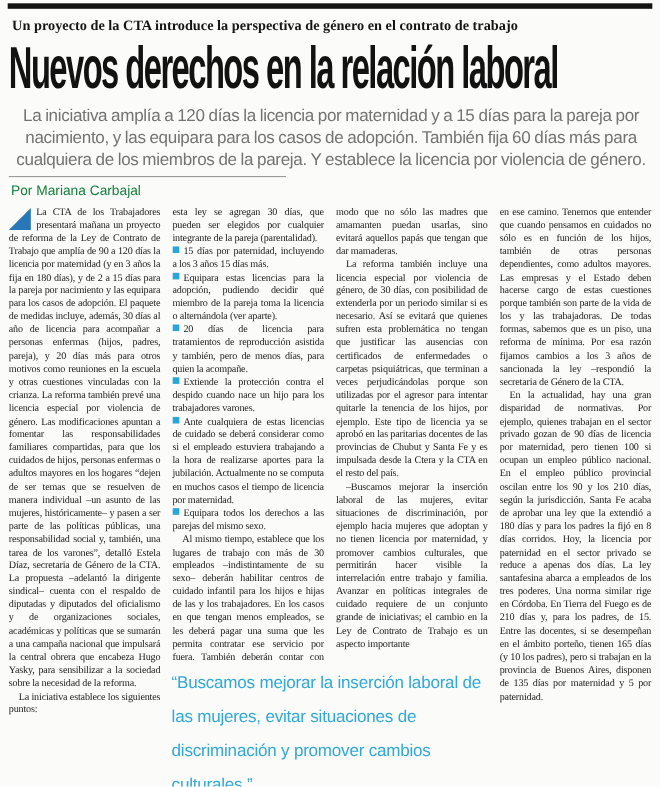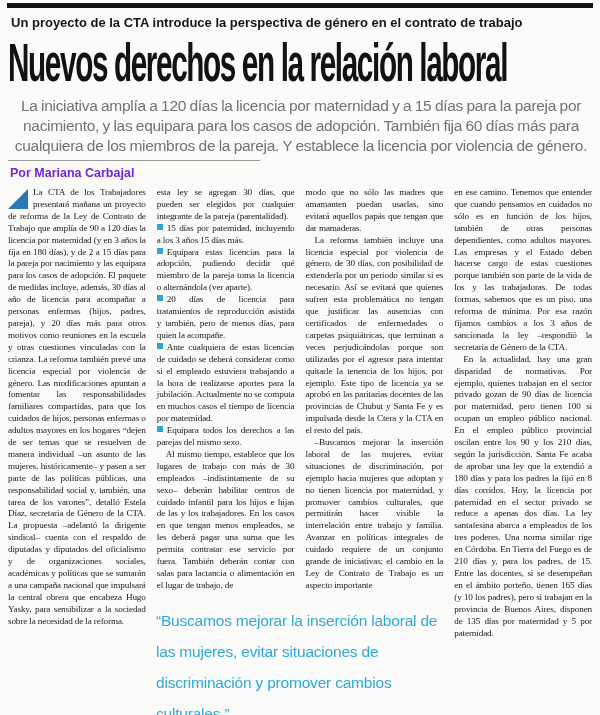--- a/index.html
+++ b/index.html
@@ -9,31 +9,31 @@
     --bar:#131313;
     --paper:#fbfbf9;
     --ink:#1c1c1c;
   }
   *{box-sizing:border-box;margin:0;padding:0;}
   html,body{width:600px;height:715px;overflow:hidden;}
   body{background:var(--paper);font-family:"Liberation Serif",serif;color:var(--ink);}
   .page{position:relative;width:600px;height:715px;}
   .topbar{position:absolute;top:3px;left:7px;width:586px;height:5px;background:var(--bar);}
   .kicker{position:absolute;top:15px;left:11px;width:580px;
-    font-family:Liberation Sans, sans-serif;font-weight:bold;font-size:13px;color:#161616;
+    font-family:Liberation Serif, serif;font-weight:bold;font-size:13px;color:#161616;
     letter-spacing:0;white-space:nowrap;}
   .headline{position:absolute;top:33px;left:8px;white-space:nowrap;
     font-family:"Liberation Sans",sans-serif;font-weight:bold;font-size:54px;line-height:58px;
     letter-spacing:-2.5px;color:#121212;transform:scaleX(0.55);transform-origin:left top;}
   .deck{position:absolute;top:96px;left:9px;width:584px;
     font-family:Liberation Sans, sans-serif;font-size:15.5px;line-height:19.8px;color:#737373;
     letter-spacing:-0.3px;word-spacing:-0.5px;text-align:center;}
   .deckrule{position:absolute;top:160px;left:8px;width:252px;height:1px;background:#9a9a96;}
   .byline{position:absolute;top:166px;left:10px;
-    font-family:"Liberation Sans",sans-serif;font-weight:bold;font-size:12.5px;color:#6d28d9;}
+    font-family:"Liberation Sans",sans-serif;font-weight:normal;font-size:12.5px;color:#15803d;}
   .columns{position:absolute;top:187px;left:8px;width:584px;display:flex;gap:11px;}
   .col{flex:1 1 0;font-size:9.2px;line-height:11.9px;text-align:justify;
     letter-spacing:-0.15px;color:#1b1b1b;hyphens:auto;-webkit-hyphens:auto;}
   .col p{margin:0;}
   .col p.plain,.col p.question{text-indent:9px;}
   .tri{float:left;width:0;height:0;border-bottom:20px solid var(--tri);
     border-left:20px solid transparent;margin:2px 5px 0 0;}
   .sq{display:inline-block;width:6px;height:6px;background:var(--bullet);
     margin-right:4px;vertical-align:1px;}
   .pullquote{position:absolute;top:603px;left:156px;width:295px;z-index:2;
@@ -48,26 +48,28 @@
   <div class="topbar"></div>
   <div class="kicker">Un proyecto de la CTA introduce la perspectiva de género en el contrato de trabajo</div>
   <h1 class="headline">Nuevos derechos en la relación laboral</h1>
   <p class="deck">La iniciativa amplía a 120 días la licencia por maternidad y a 15 días para la pareja por nacimiento, y las equipara para los casos de adopción. También fija 60 días más para cualquiera de los miembros de la pareja. Y establece la licencia por violencia de género.</p>
   <div class="deckrule"></div>
   <div class="byline">Por Mariana Carbajal</div>
 
   <div class="columns">
     <div class="col">
         <p class="lead"><span class="tri"></span>La CTA de los Trabajadores presentará mañana un proyecto de reforma de la Ley de Contrato de Trabajo que amplía de 90 a 120 días la licencia por maternidad (y en 3 años la fija en 180 días), y de 2 a 15 días para la pareja por nacimiento y las equipara para los casos de adopción. El paquete de medidas incluye, además, 30 días al año de licencia para acompañar a personas enfermas (hijos, padres, pareja), y 20 días más para otros motivos como reuniones en la escuela y otras cuestiones vinculadas con la crianza. La reforma también prevé una licencia especial por violencia de género. Las modificaciones apuntan a fomentar las responsabilidades familiares compartidas, para que los cuidados de hijos, personas enfermas o adultos mayores en los hogares “dejen de ser temas que se resuelven de manera individual –un asunto de las mujeres, históricamente– y pasen a ser parte de las políticas públicas, una responsabilidad social y, también, una tarea de los varones”, detalló Estela Díaz, secretaria de Género de la CTA. La propuesta –adelantó la dirigente sindical– cuenta con el respaldo de diputadas y diputados del oficialismo y de organizaciones sociales, académicas y políticas que se sumarán a una campaña nacional que impulsará la central obrera que encabeza Hugo Yasky, para sensibilizar a la sociedad sobre la necesidad de la reforma.</p>
+        <p class="plain">La iniciativa establece los siguientes puntos:</p>
       </div>
     <div class="col">
         <p class="cont">esta ley se agregan 30 días, que pueden ser elegidos por cualquier integrante de la pareja (parentalidad).</p>
         <p class="bullet"><span class="sq"></span>15 días por paternidad, incluyendo a los 3 años 15 días más.</p>
         <p class="bullet"><span class="sq"></span>Equipara estas licencias para la adopción, pudiendo decidir qué miembro de la pareja toma la licencia o alternándola (ver aparte).</p>
         <p class="bullet"><span class="sq"></span>20 días de licencia para tratamientos de reproducción asistida y también, pero de menos días, para quien la acompañe.</p>
+        <p class="bullet"><span class="sq"></span>Extiende la protección contra el despido cuando nace un hijo para los trabajadores varones.</p>
         <p class="bullet"><span class="sq"></span>Ante cualquiera de estas licencias de cuidado se deberá considerar como si el empleado estuviera trabajando a la hora de realizarse aportes para la jubilación. Actualmente no se computa en muchos casos el tiempo de licencia por maternidad.</p>
         <p class="bullet"><span class="sq"></span>Equipara todos los derechos a las parejas del mismo sexo.</p>
         <p class="plain">Al mismo tiempo, establece que los lugares de trabajo con más de 30 empleados –indistintamente de su sexo– deberán habilitar centros de cuidado infantil para los hijos e hijas de las y los trabajadores. En los casos en que tengan menos empleados, se les deberá pagar una suma que les permita contratar ese servicio por fuera. También deberán contar con salas para lactancia o alimentación en el lugar de trabajo, de</p>
       </div>
     <div class="col">
         <p class="cont">modo que no sólo las madres que amamanten puedan usarlas, sino evitará aquellos papás que tengan que dar mamaderas.</p>
         <p class="plain">La reforma también incluye una licencia especial por violencia de género, de 30 días, con posibilidad de extenderla por un periodo similar si es necesario. Así se evitará que quienes sufren esta problemática no tengan que justificar las ausencias con certificados de enfermedades o carpetas psiquiátricas, que terminan a veces perjudicándolas porque son utilizadas por el agresor para intentar quitarle la tenencia de los hijos, por ejemplo. Este tipo de licencia ya se aprobó en las paritarias docentes de las provincias de Chubut y Santa Fe y es impulsada desde la Ctera y la CTA en el resto del país.</p>
         <p class="plain">–Buscamos mejorar la inserción laboral de las mujeres, evitar situaciones de discriminación, por ejemplo hacia mujeres que adoptan y no tienen licencia por maternidad, y promover cambios culturales, que permitirán hacer visible la interrelación entre trabajo y familia. Avanzar en políticas integrales de cuidado requiere de un conjunto grande de iniciativas; el cambio en la Ley de Contrato de Trabajo es un aspecto importante</p>
       </div>
     <div class="col">

